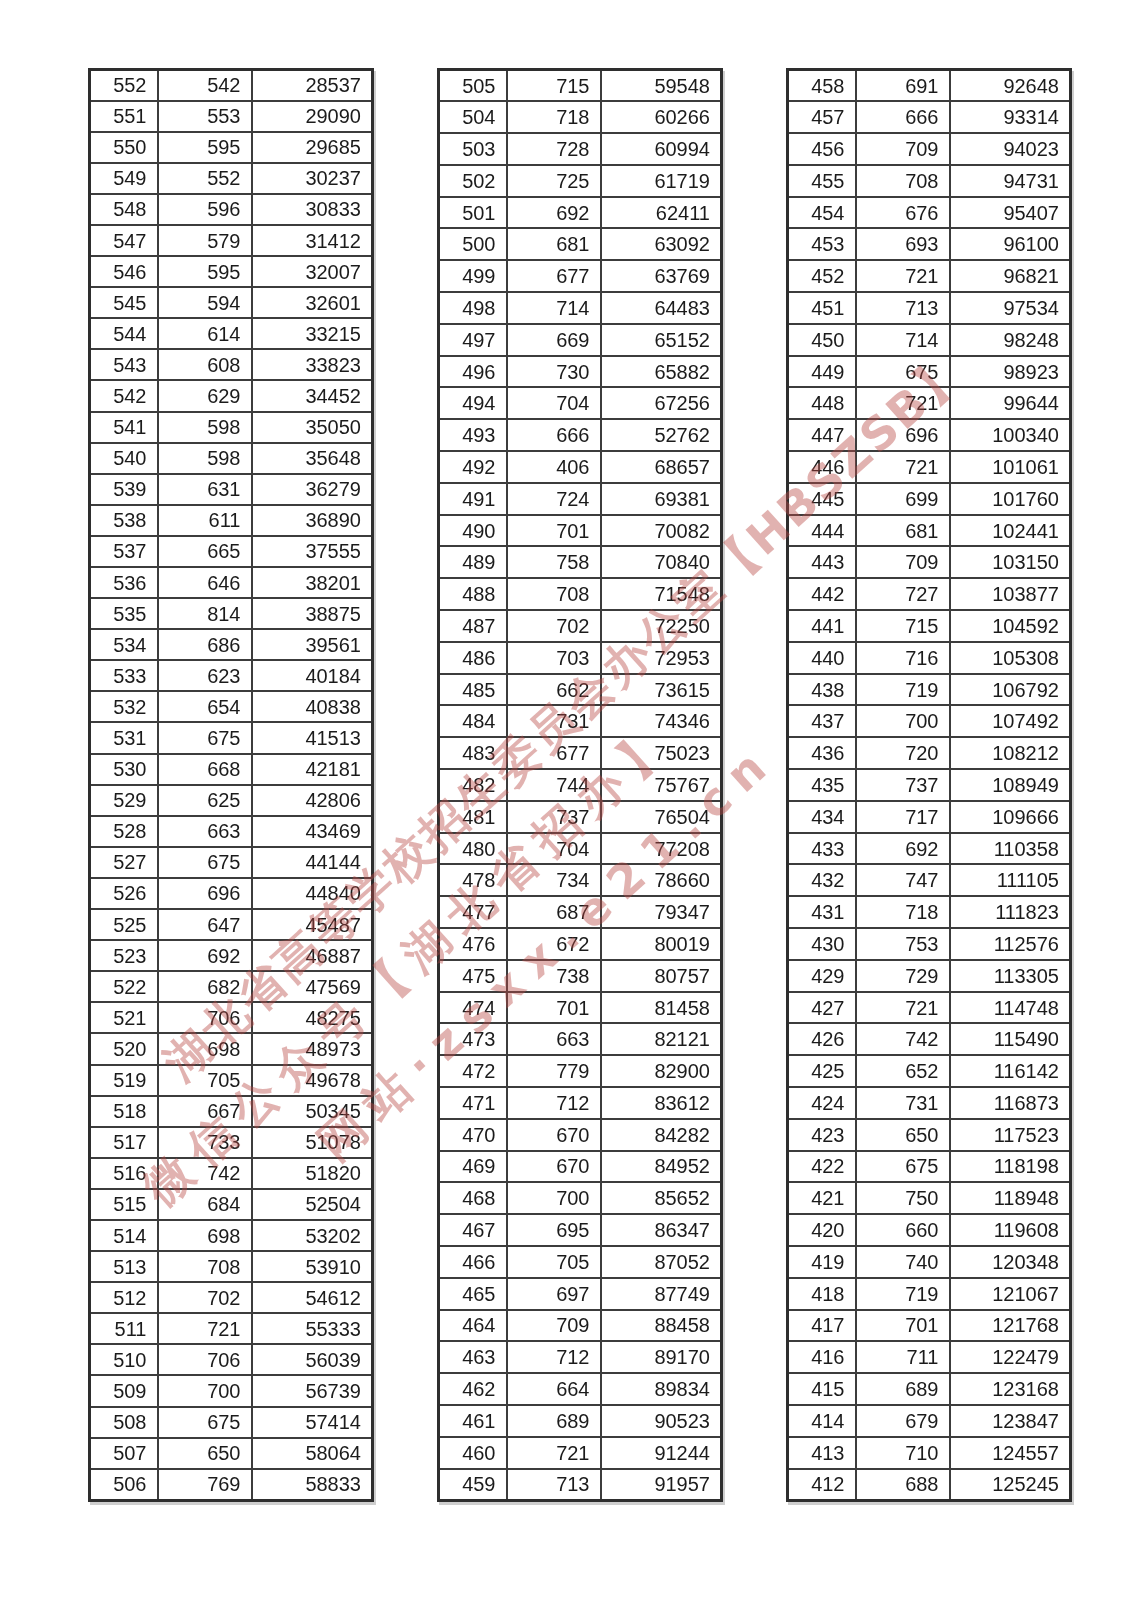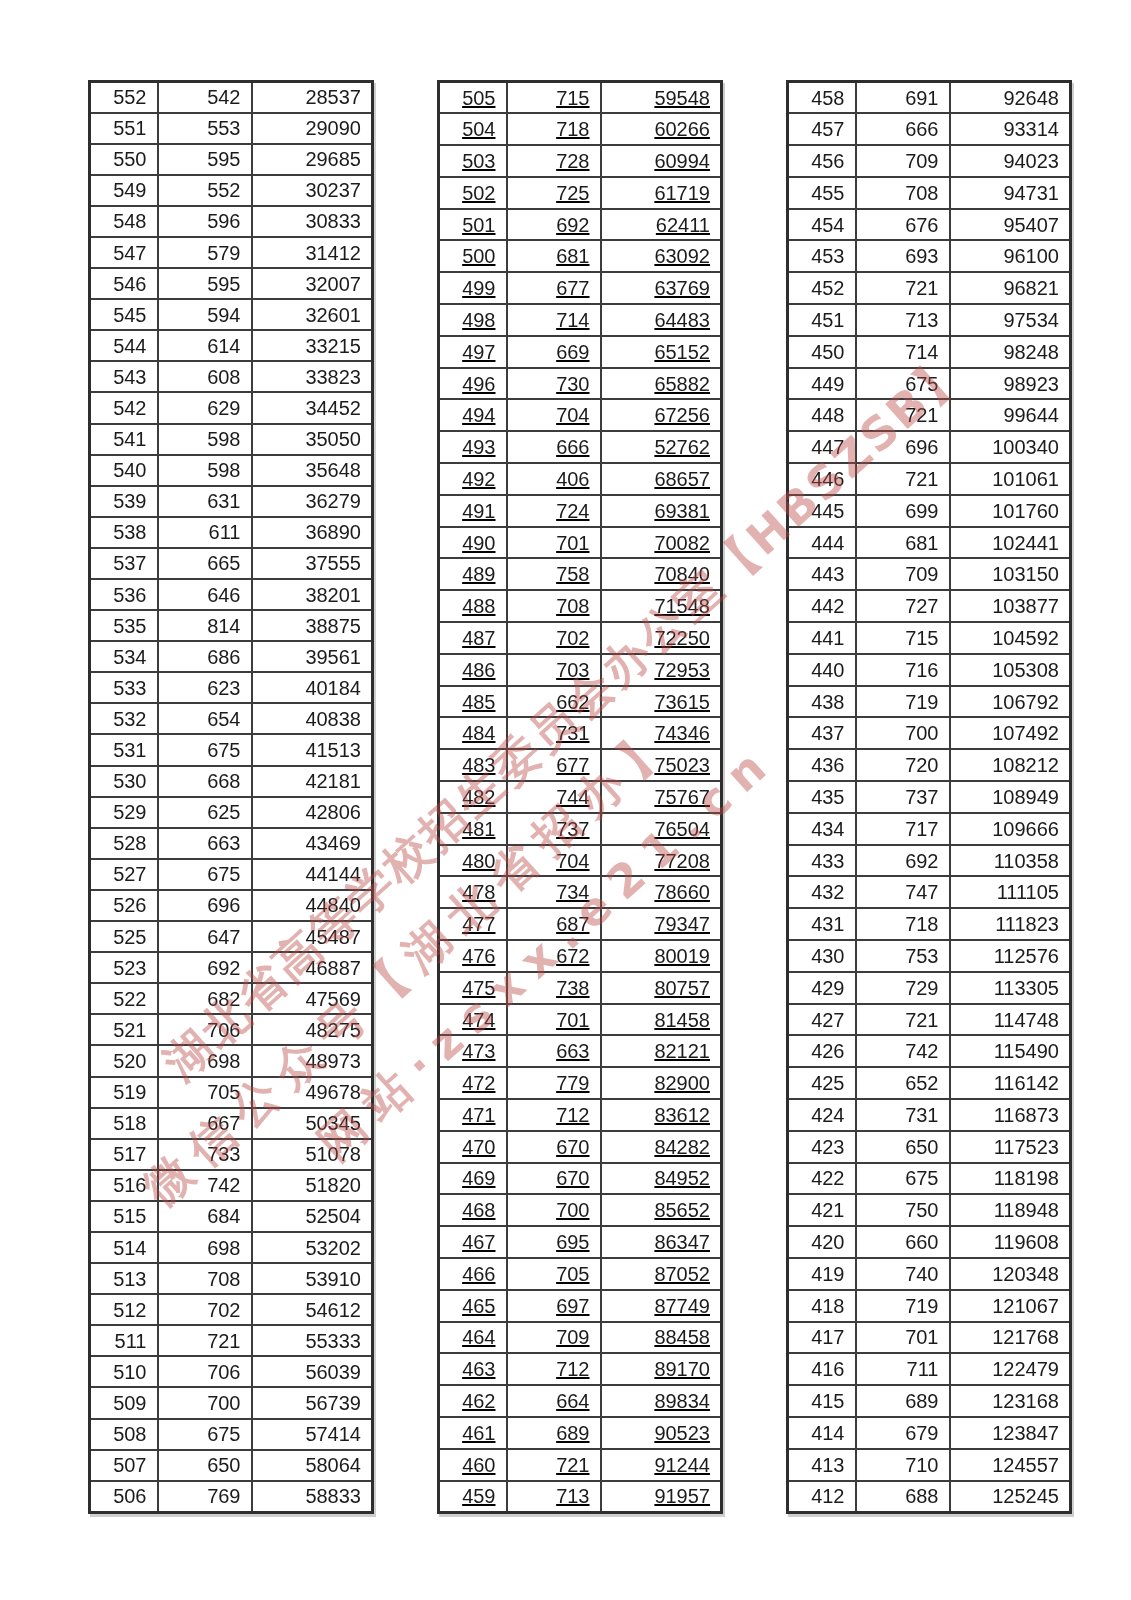--- a/index.html
+++ b/index.html
@@ -5,30 +5,30 @@
   html,body{margin:0;padding:0;}
   body{
     position:relative;
     width:1131px;height:1600px;
     background:#ffffff;
     overflow:hidden;
     font-family:"Liberation Sans","DejaVu Sans",sans-serif;
   }
   .score-table{
     position:absolute;
-    top:80px;
+    top:68px;
     border-collapse:collapse;
     table-layout:fixed;
     height:1434px;
     background:#ffffff;
     border:3px solid #2e2e2e;
     box-shadow:2px 3px 0 rgba(125,125,125,.38);
   }
   #table-1{left:88px;}
-  #table-2{left:437px;text-decoration:underline;}
+  #table-2{left:437px;}
   #table-3{left:786px;}
   .score-table td{
     border:2px solid #3c3c3c;
     text-align:right;
     padding:0 10px 0 0;
     font-size:20px;
     color:#1b1b1b;
     line-height:1;
     overflow:hidden;
     white-space:nowrap;

